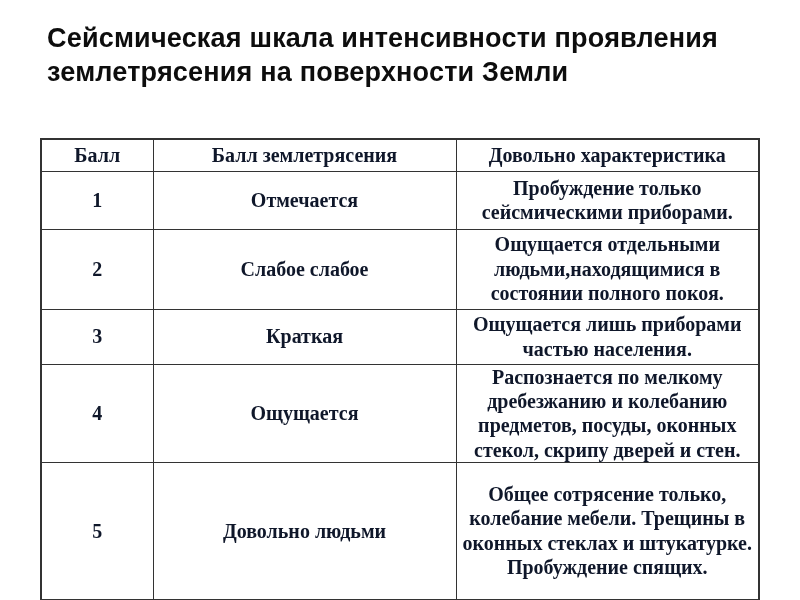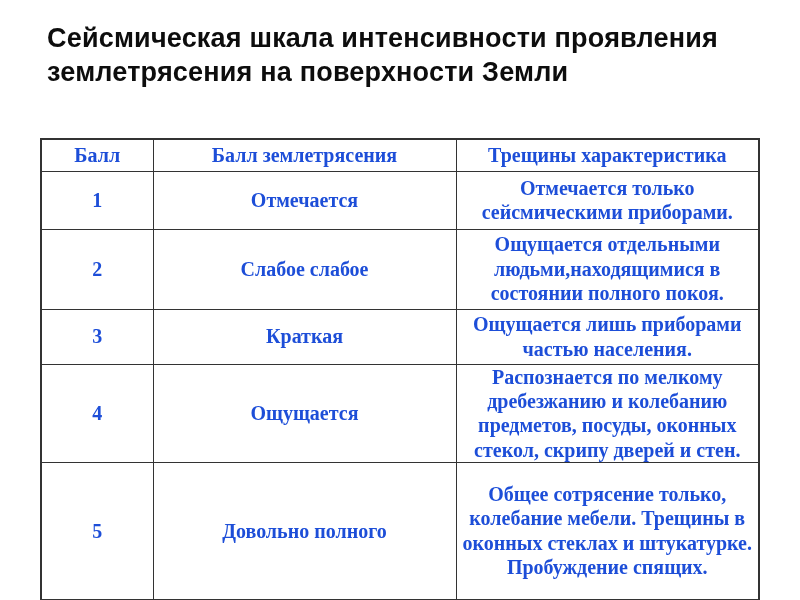--- a/index.html
+++ b/index.html
@@ -36,21 +36,21 @@
     table-layout: fixed;
     border: 2px solid #333333;
   }
   table.scale th,
   table.scale td {
     border: 1px solid #333333;
     font-family: "Liberation Serif", serif;
     font-weight: bold;
     font-size: 20px;
     line-height: 1.22;
-    color: #1d4ed8;
+    color: #0f172a;
     text-align: center;
     vertical-align: middle;
     padding: 0 3px;
     overflow: hidden;
   }
   col.c-score { width: 112px; }
   col.c-strength { width: 303px; }
   col.c-desc { width: 303px; }
   thead tr { height: 32px; }
   tbody tr:nth-child(1) { height: 58px; }
@@ -69,45 +69,45 @@
   <table class="scale">
     <colgroup>
       <col class="c-score">
       <col class="c-strength">
       <col class="c-desc">
     </colgroup>
     <thead>
       <tr>
         <th>Балл</th>
         <th>Балл землетрясения</th>
-        <th>Трещины характеристика</th>
+        <th>Довольно характеристика</th>
       </tr>
     </thead>
     <tbody>
       <tr>
         <td>1</td>
         <td>Отмечается</td>
-        <td>Отмечается только сейсмическими приборами.</td>
+        <td>Пробуждение только сейсмическими приборами.</td>
       </tr>
       <tr>
         <td>2</td>
         <td>Слабое слабое</td>
         <td>Ощущается отдельными людьми,находящимися в состоянии полного покоя.</td>
       </tr>
       <tr>
         <td>3</td>
         <td>Краткая</td>
         <td>Ощущается лишь приборами частью населения.</td>
       </tr>
       <tr>
         <td>4</td>
         <td>Ощущается</td>
         <td>Распознается по мелкому дребезжанию и колебанию предметов, посуды, оконных стекол, скрипу дверей и стен.</td>
       </tr>
       <tr>
         <td>5</td>
-        <td>Довольно полного</td>
+        <td>Довольно людьми</td>
         <td>Общее сотрясение только, колебание мебели. Трещины в оконных стеклах и штукатурке. Пробуждение спящих.</td>
       </tr>
     </tbody>
   </table>
 
 </div>
 
 </body></html>

